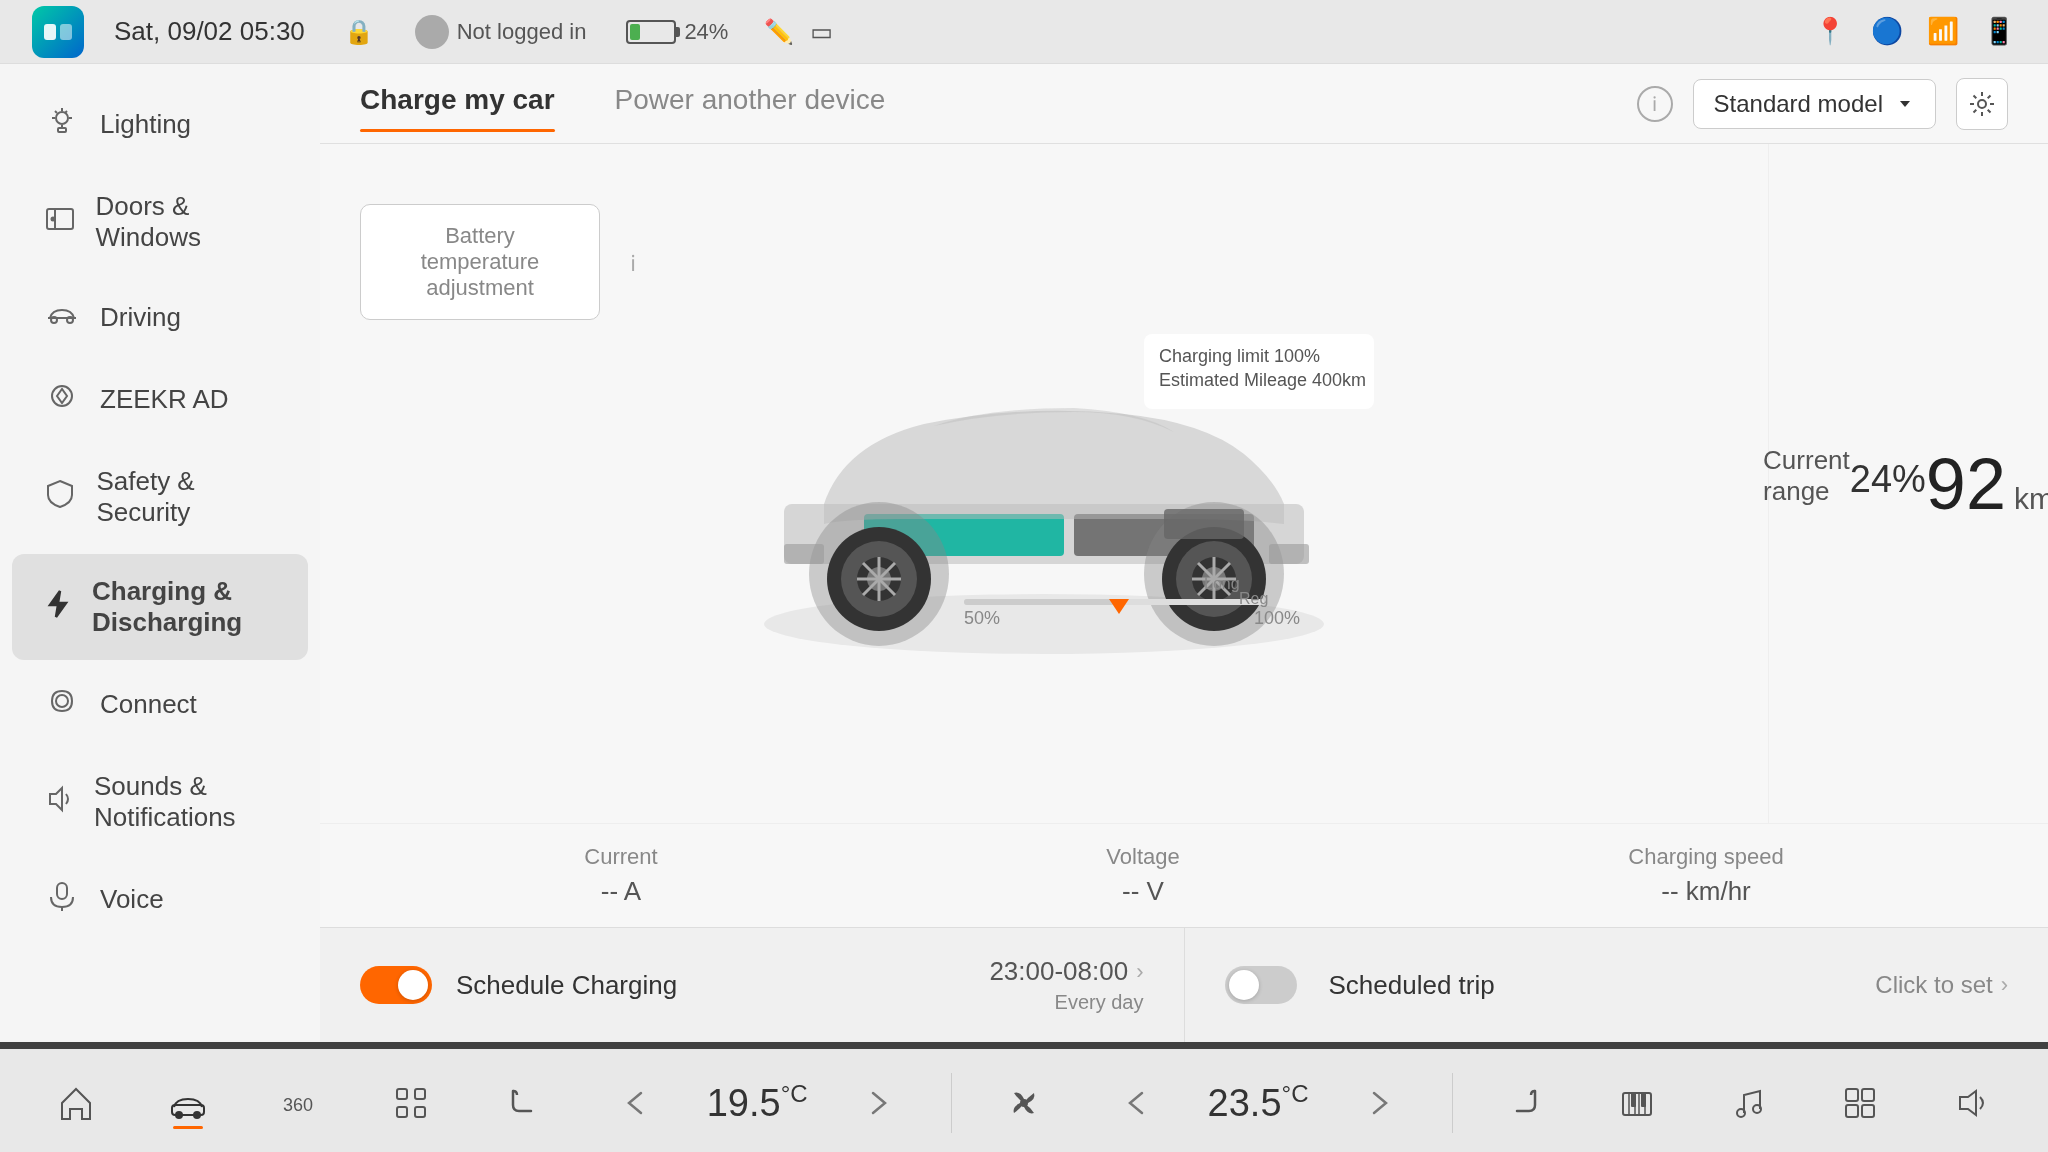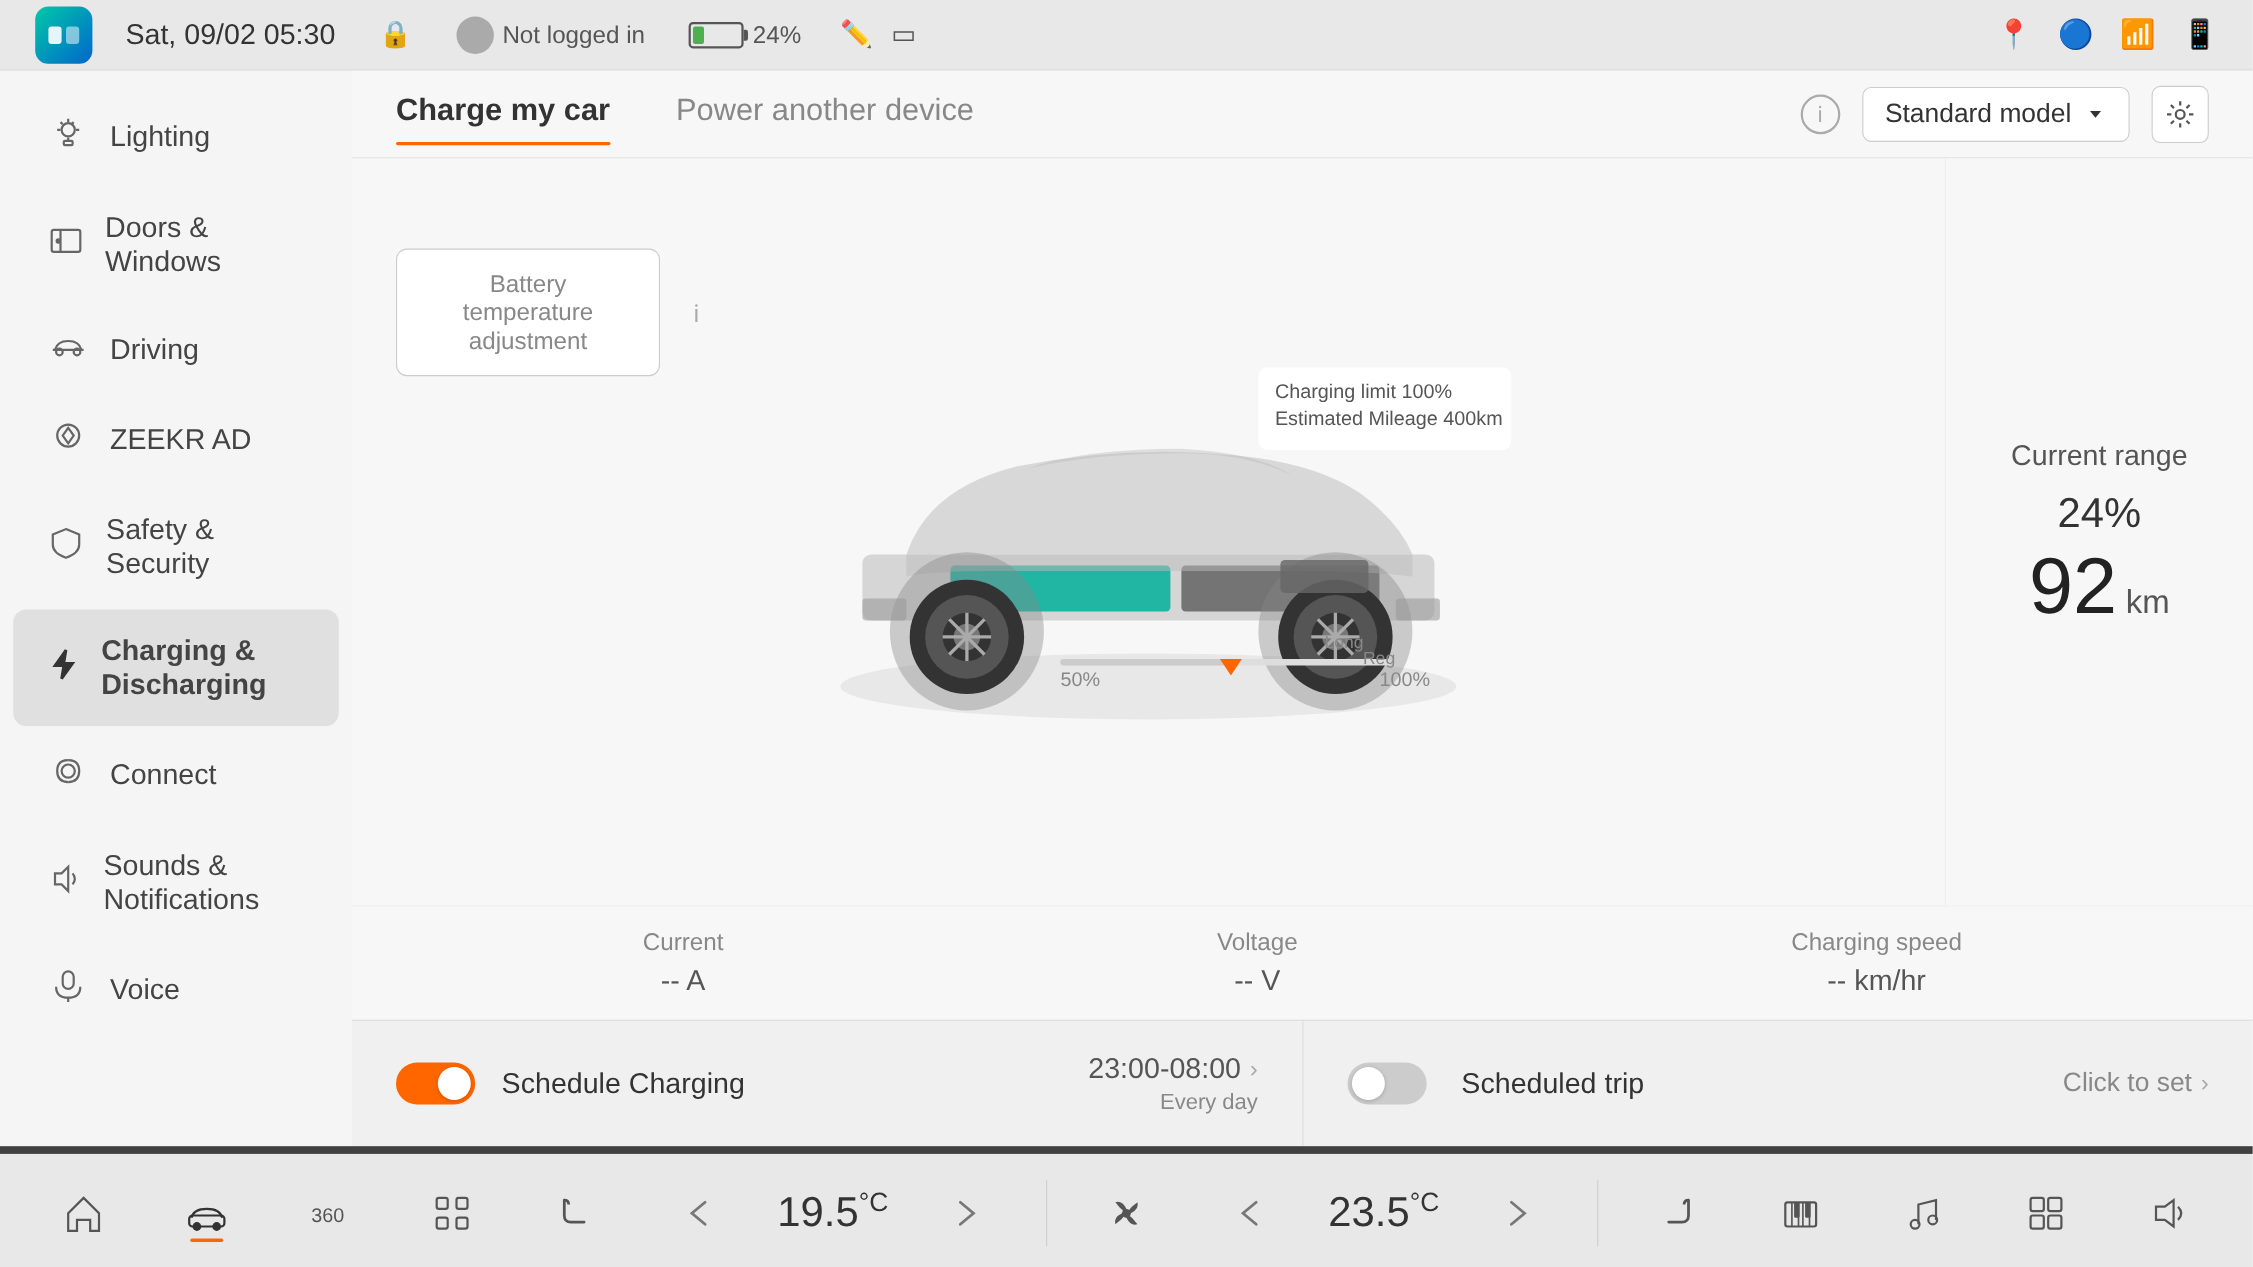--- a/index.html
+++ b/index.html
@@ -252,21 +252,20 @@
       display: flex;
       position: relative;
     }
 
     
     .battery-adj-panel {
       position: absolute;
       left: 40px;
       top: 60px;
       z-index: 10;
-      margin-top: 22px;
     }
     .battery-adj-btn {
       border: 1.5px solid #ccc;
       border-radius: 10px;
       padding: 18px 30px;
       background: rgba(255,255,255,0.9);
       text-align: center;
       cursor: pointer;
       font-size: 22px;
       color: #888;
@@ -384,21 +383,20 @@
     .schedule-click {
       font-size: 24px;
       color: #888;
     }
 
     
     .right-panel {
       width: 280px;
       background: #f7f7f7;
       display: flex;
-      flex-direction: column;
       align-items: center;
       justify-content: center;
       padding: 40px 20px;
       border-left: 1px solid #eee;
     }
     .range-label {
       font-size: 26px;
       color: #555;
       margin-bottom: 16px;
     }

